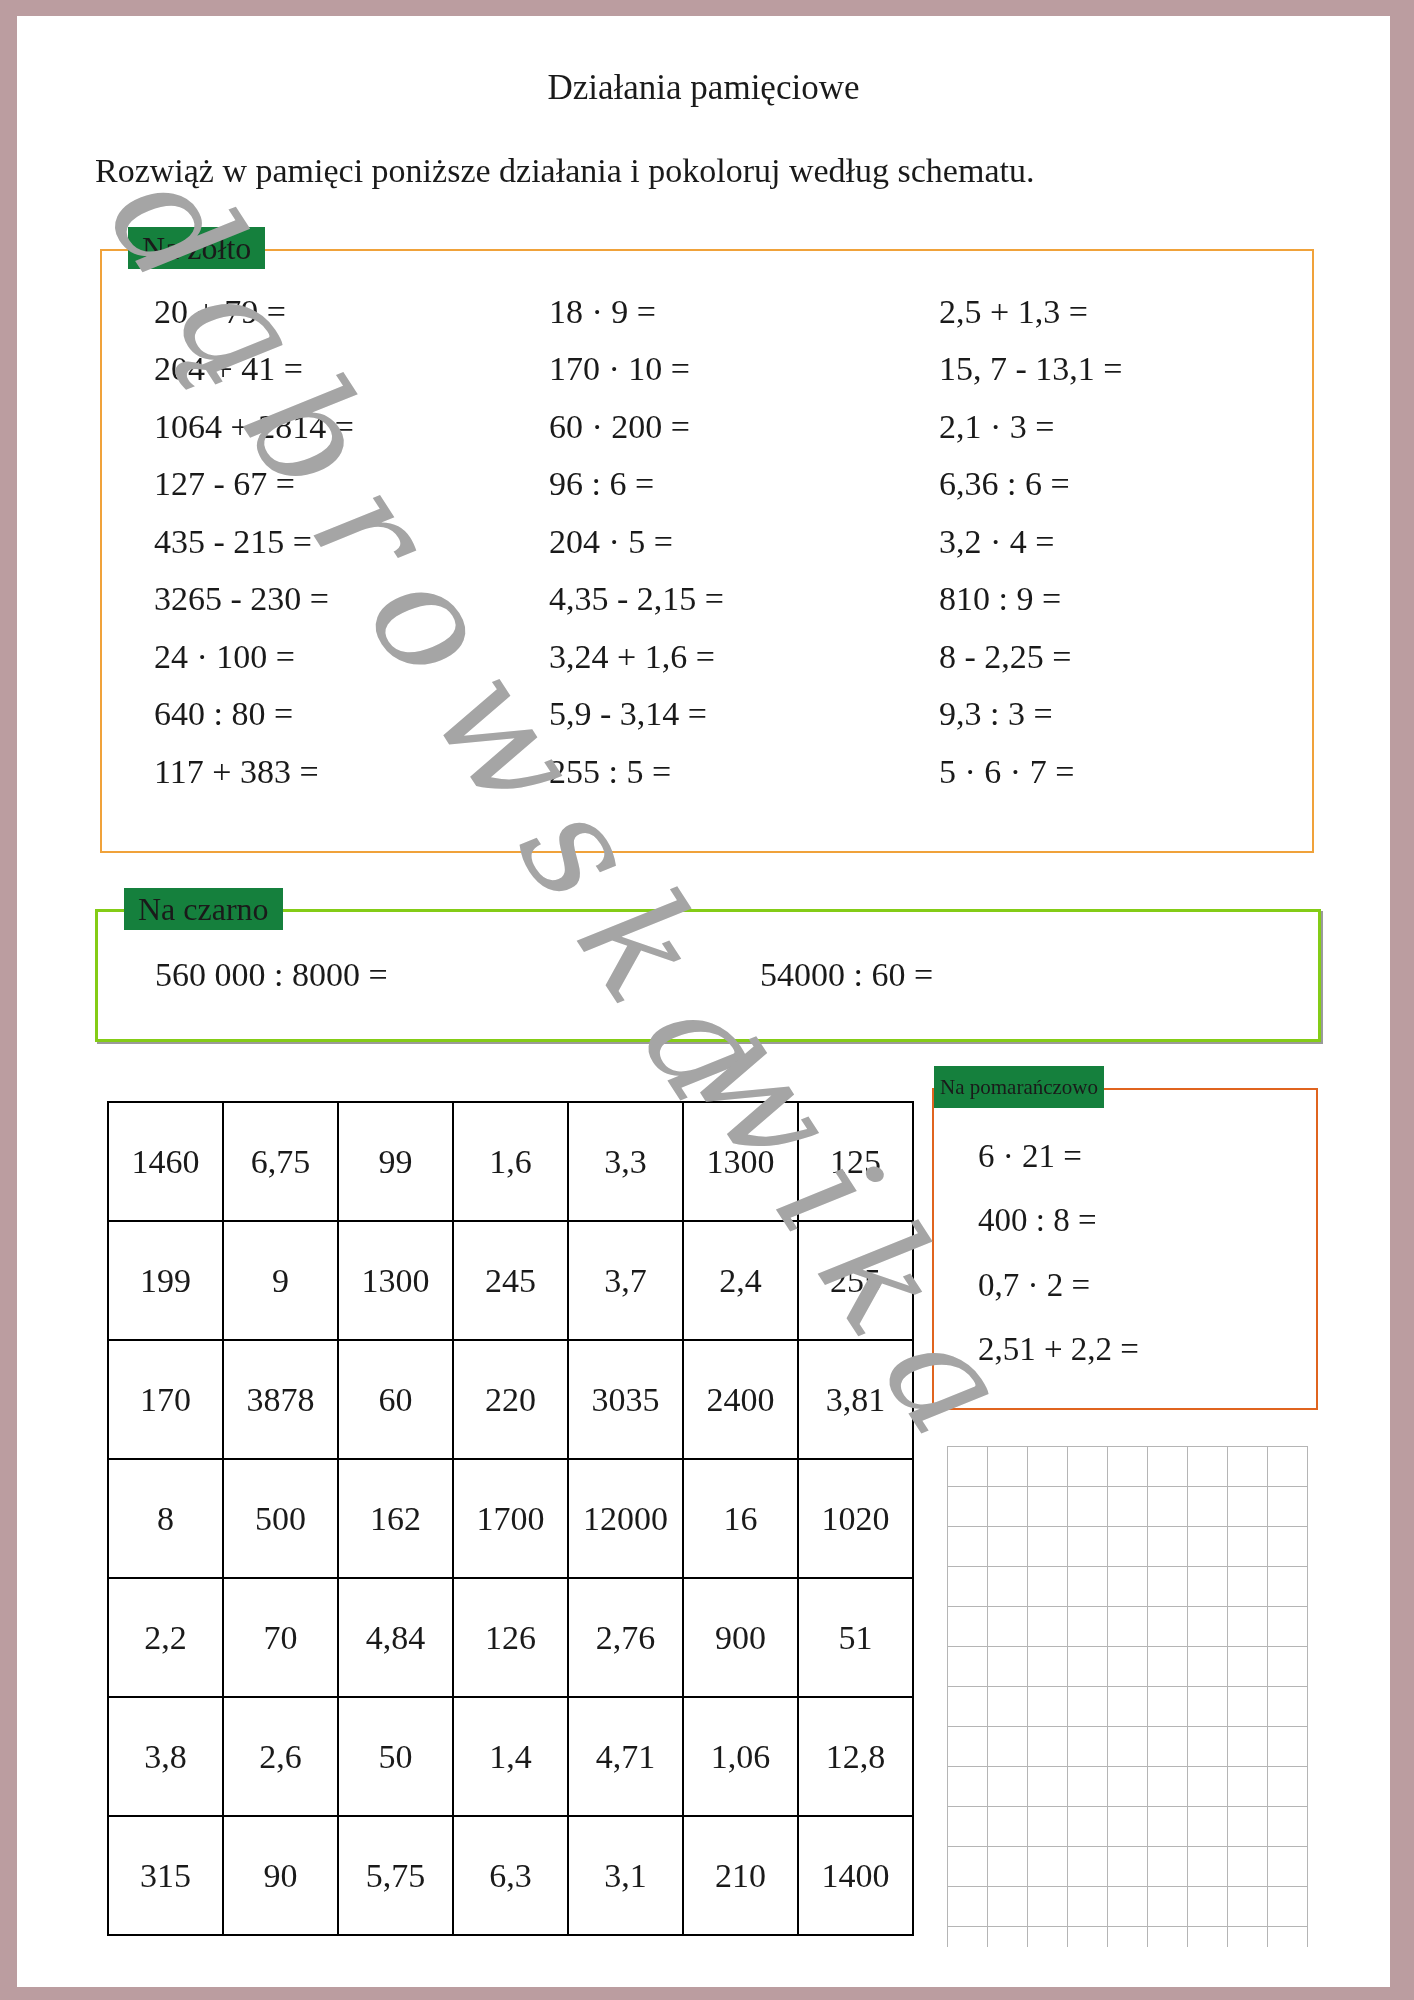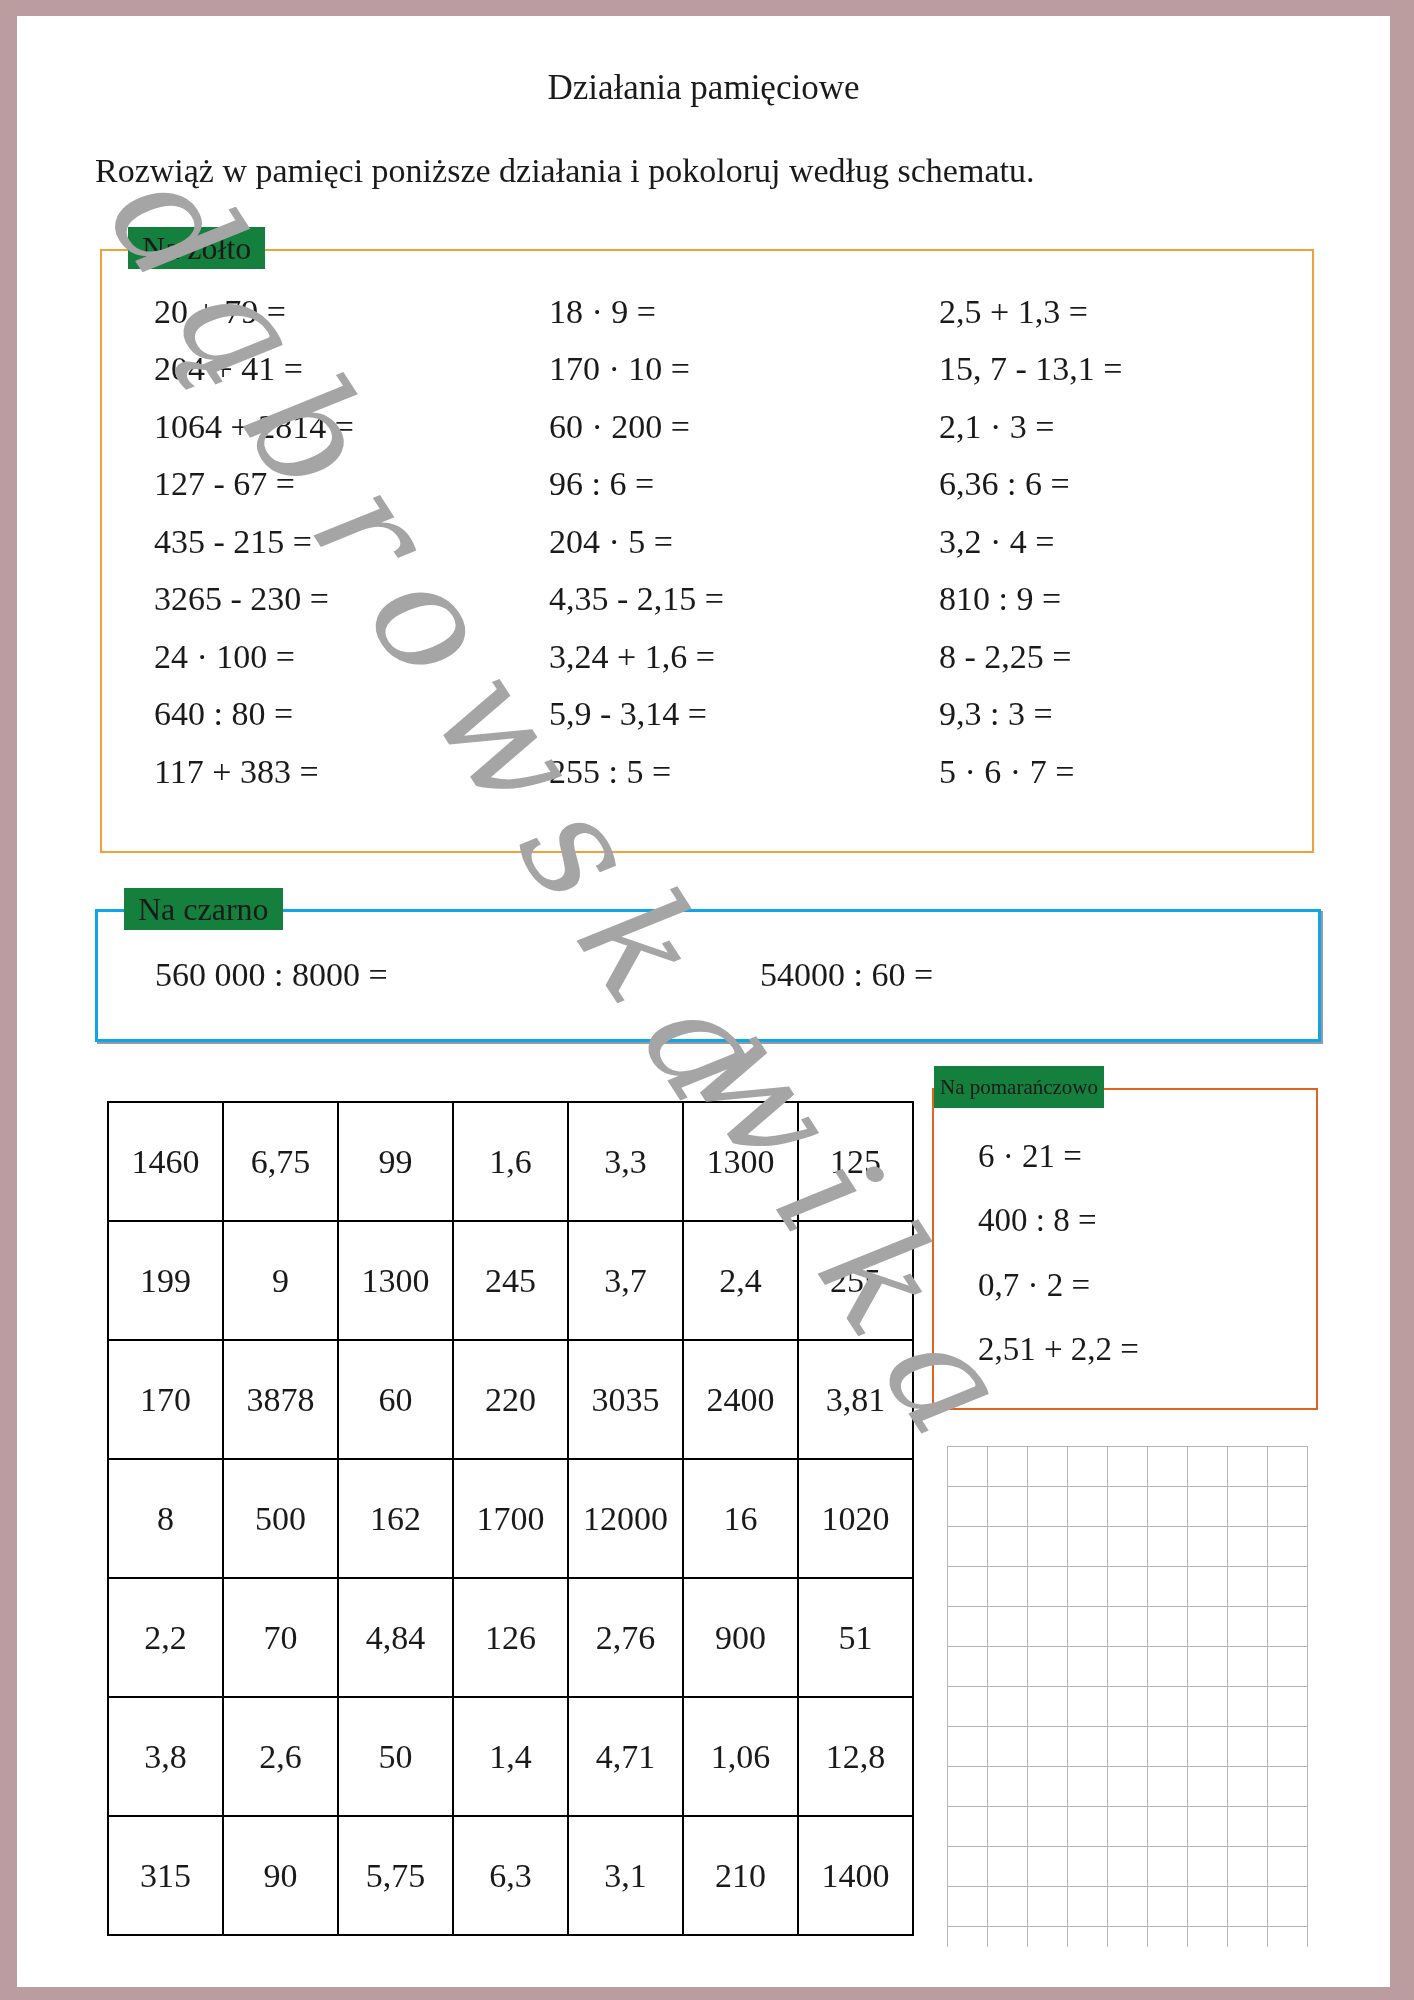--- a/index.html
+++ b/index.html
@@ -18,21 +18,21 @@
   .title{
     position:absolute;top:52px;left:0;right:0;
     text-align:center;font-size:35px;
   }
   .instruction{
     position:absolute;top:136px;left:78px;
     font-size:34px;
   }
   .box{position:absolute;background:transparent;}
   .box-yellow{left:83px;top:233px;width:1210px;height:600px;border:2px solid #f0a23a;}
-  .box-black{left:78px;top:893px;width:1220px;height:127px;border:3px solid #0ea5e9;box-shadow:2px 2px 0 #9a9a9a;}
+  .box-black{left:78px;top:893px;width:1220px;height:127px;border:3px solid #84cc16;box-shadow:2px 2px 0 #9a9a9a;}
   .box-orange{left:915px;top:1072px;width:382px;height:318px;border:2px solid #e0641f;}
   .legend{
     position:absolute;top:-24px;
     background:#15803d;padding:0 14px;
     font-size:32px;line-height:42px;white-space:nowrap;
   }
   .legend-yellow{left:26px;}
   .legend-black{left:26px;}
   .legend-orange{left:0px;padding:0 6px;font-size:21px;}
   .prob-col{position:absolute;top:32px;}

